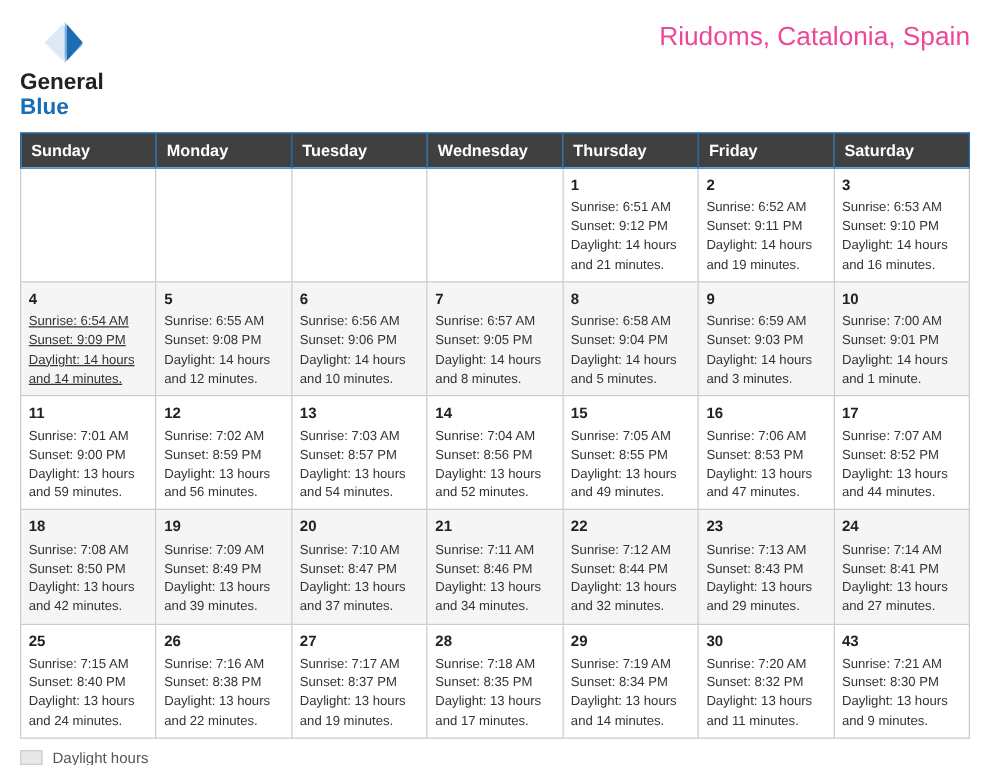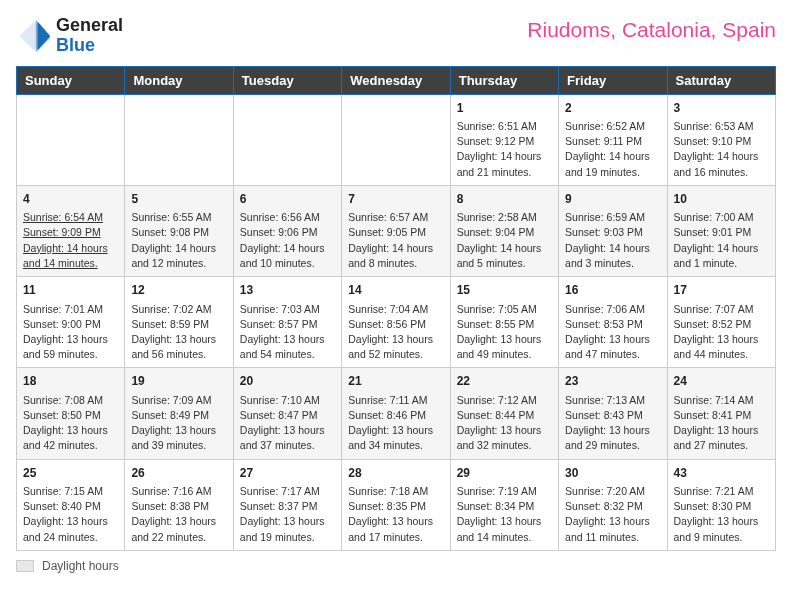--- a/index.html
+++ b/index.html
@@ -13,20 +13,21 @@
     .header-area {
       display: flex;
       align-items: flex-start;
       justify-content: space-between;
       margin-bottom: 10px;
     }
     .logo {
       display: flex;
       align-items: center;
       gap: 4px;
+      flex-direction: column;
     }
     .logo-text {
       font-size: 18px;
       font-weight: bold;
       line-height: 1.1;
     }
     .logo-text .general { color: #222; }
     .logo-text .blue { color: #1a6db5; }
     .logo-icon {
       width: 36px;
@@ -178,21 +179,21 @@
 Daylight: 14 hours and 10 minutes.</div>
         </td>
         <td>
           <div class="day-number">7</div>
           <div class="day-info" style="white-space: pre-line;">Sunrise: 6:57 AM
 Sunset: 9:05 PM
 Daylight: 14 hours and 8 minutes.</div>
         </td>
         <td>
           <div class="day-number">8</div>
-          <div class="day-info" style="white-space: pre-line;">Sunrise: 2:58 AM
+          <div class="day-info" style="white-space: pre-line;">Sunrise: 6:58 AM
 Sunset: 9:04 PM
 Daylight: 14 hours and 5 minutes.</div>
         </td>
         <td>
           <div class="day-number">9</div>
           <div class="day-info" style="white-space: pre-line;">Sunrise: 6:59 AM
 Sunset: 9:03 PM
 Daylight: 14 hours and 3 minutes.</div>
         </td>
         <td>

